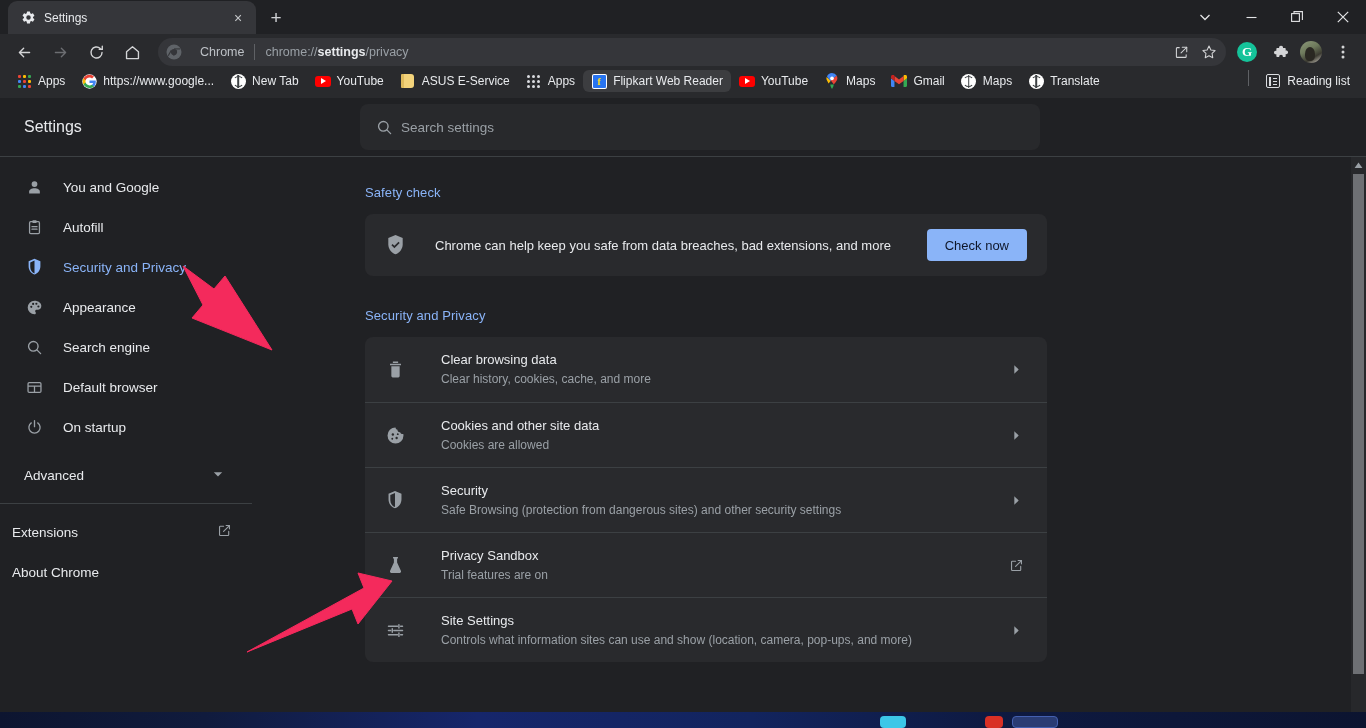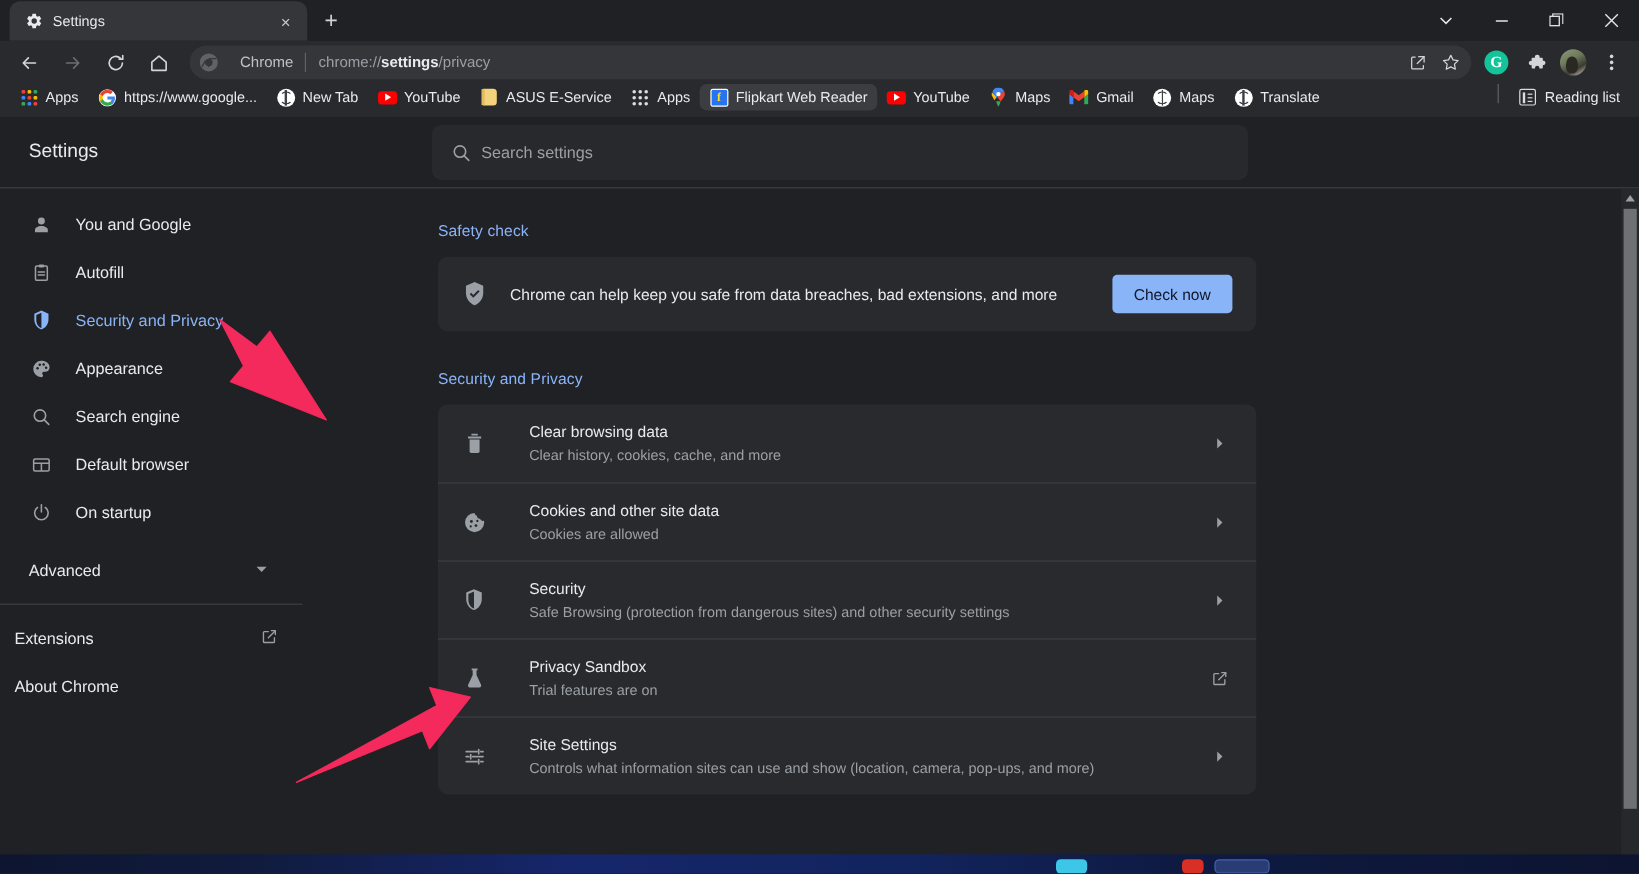--- a/index.html
+++ b/index.html
@@ -190,21 +190,21 @@
   .content-inner { width: 1098px; padding-top: 28px; }
   .section-head {
     font-size: 13px; color: #8ab4f8; padding-left: 113px;
     margin-bottom: 14px; letter-spacing: .1px;
   }
   .card {
     margin-left: 113px; width: 682px;
     background: #292a2d; border-radius: 8px;
   }
   .safety-row {
-    display: flex; align-items: center; height: 62px; padding: 0 20px 0 18px; gap: 18px;
+    display: flex; align-items: center; height: 62px; padding: 0 20px 0 18px; gap: 28px;
   }
   .safety-text { flex: 1 1 auto; font-size: 13px; color: #e8eaed; }
   .btn-primary {
     background: #8ab4f8; color: #0f172a;
     border: none; border-radius: 4px;
     height: 32px; padding: 0 18px;
     font-size: 13px; font-family: "Liberation Sans", sans-serif;
     cursor: pointer;
   }
   .spacer32 { height: 32px; }

